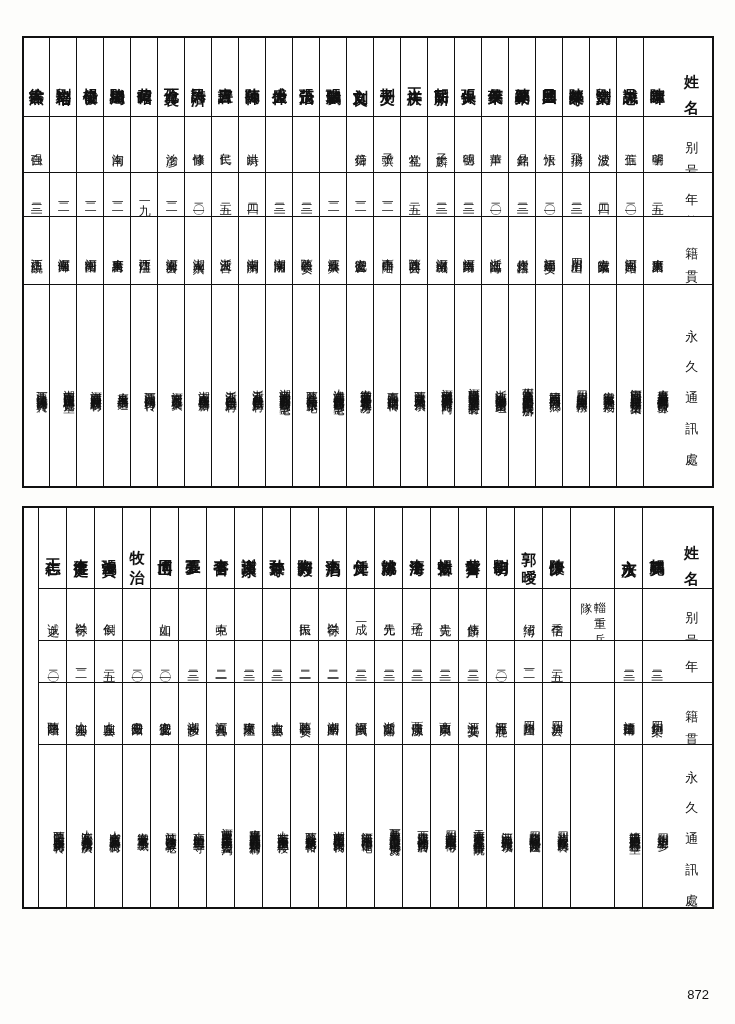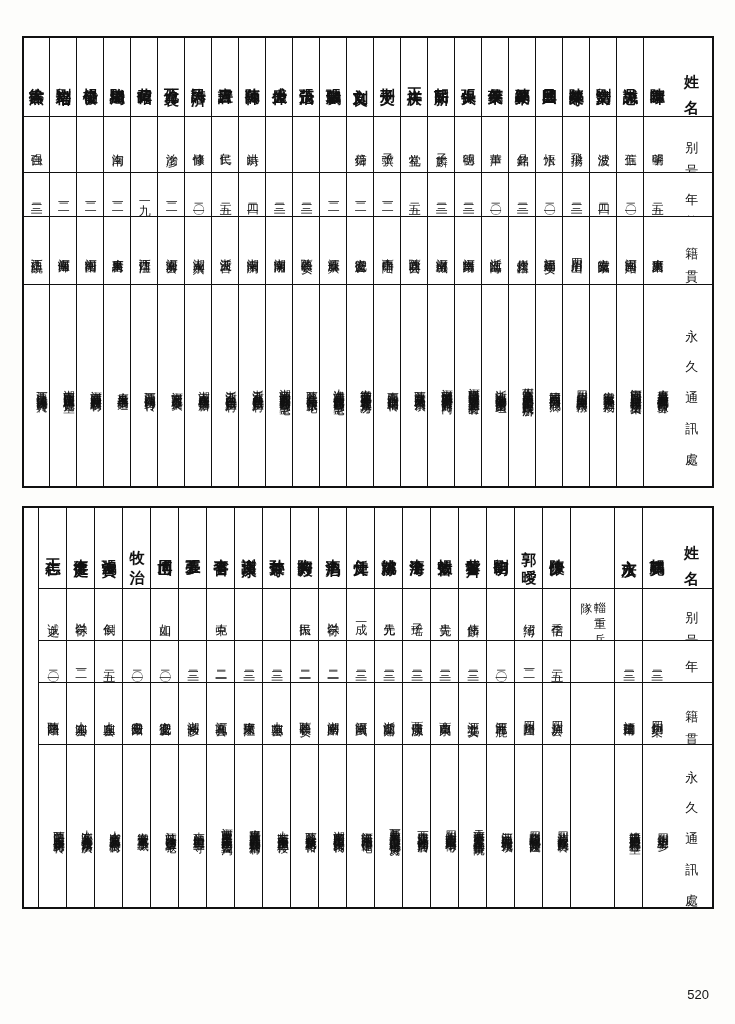--- a/index.html
+++ b/index.html
@@ -417,14 +417,14 @@
       </div>
       <div class="col" style="width: 28px;">
         <div class="cell c-name">王志仁</div>
         <div class="cell c-alias">诚之</div>
         <div class="cell c-age">二〇</div>
         <div class="cell c-native">陕西泾阳</div>
         <div class="cell c-addr">陕西泾阳东乡永丰镇党村转</div>
       </div>
     </div>
 
-  <div class="pageno">520</div>
+  <div class="pageno">872</div>
 </div>
 
 </body></html>

